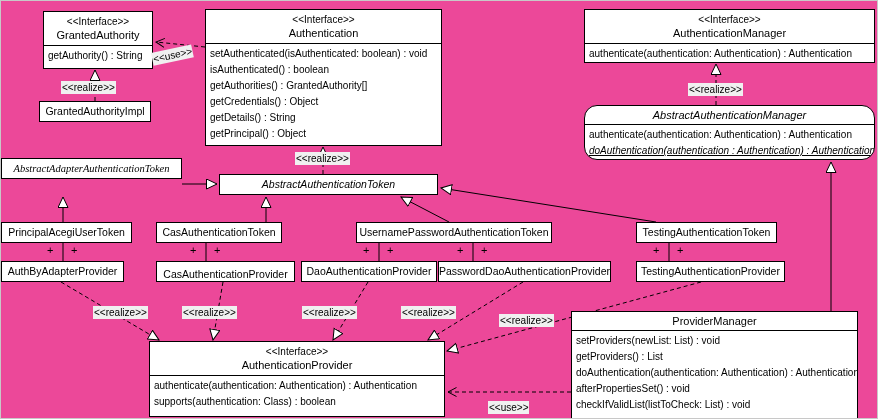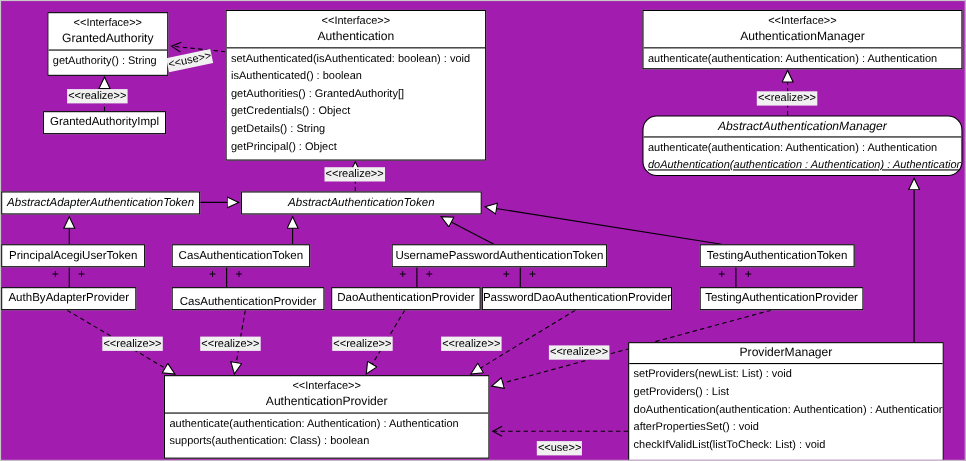--- a/index.html
+++ b/index.html
@@ -1,18 +1,18 @@
 <!DOCTYPE html>
 <html><head>
 <meta charset="utf-8">
 <style>
   * { margin:0; padding:0; box-sizing:border-box; }
   html,body { background:#f0f0f0; }
   body { font-family:"Liberation Sans", sans-serif; color:#000; }
-  .canvas { position:relative; width:878px; height:419px; background:#a21caf; overflow:hidden; border:1px solid #c8c8c8; }
+  .canvas { position:relative; width:878px; height:419px; background:#ec4899; overflow:hidden; border:1px solid #c8c8c8; }
   svg.wires { position:absolute; left:0; top:0; width:878px; height:419px; pointer-events:none; }
   .uml { position:absolute; background:#fff; border:1px solid #000; overflow:hidden; }
   .head { text-align:center; padding:3px 2px 2px; }
   .head.one { padding:2px 2px 1px; }
   .stereo { font-size:10px; line-height:13px; white-space:nowrap; }
   .cname { font-size:11px; line-height:15px; white-space:nowrap; }
   .it { font-style:italic; }
   .sect { border-top:1px solid #000; padding:2px 0; }
   .m { font-size:10px; line-height:16px; padding:0 4px; white-space:nowrap; overflow:hidden; }
   .m.abstract-op { font-style:italic; text-decoration:underline; }
@@ -105,21 +105,21 @@
   <div class="uml" style="left:583px;top:104px;width:291px;height:55px;border-radius:13px;">
     <div class="head one">
       <div class="cname it">AbstractAuthenticationManager</div>
     </div>
     <div class="sect">
       <div class="m">authenticate(authentication: Authentication) : Authentication</div>
       <div class="m abstract-op">doAuthentication(authentication : Authentication) : Authentication</div>
     </div>
   </div>
 
-  <div class="uml simple" style="left:0px;top:173px;width:181px;height:21px;">
+  <div class="uml simple" style="left:0px;top:157px;width:181px;height:21px;font-family:Liberation Serif, serif;">
     <span class="cname it">AbstractAdapterAuthenticationToken</span>
   </div>
 
   <div class="uml simple" style="left:218px;top:173px;width:219px;height:21px;">
     <span class="cname it">AbstractAuthenticationToken</span>
   </div>
 
   <div class="uml simple" style="left:0px;top:221px;width:131px;height:21px;">
     <span class="cname">PrincipalAcegiUserToken</span>
   </div>

